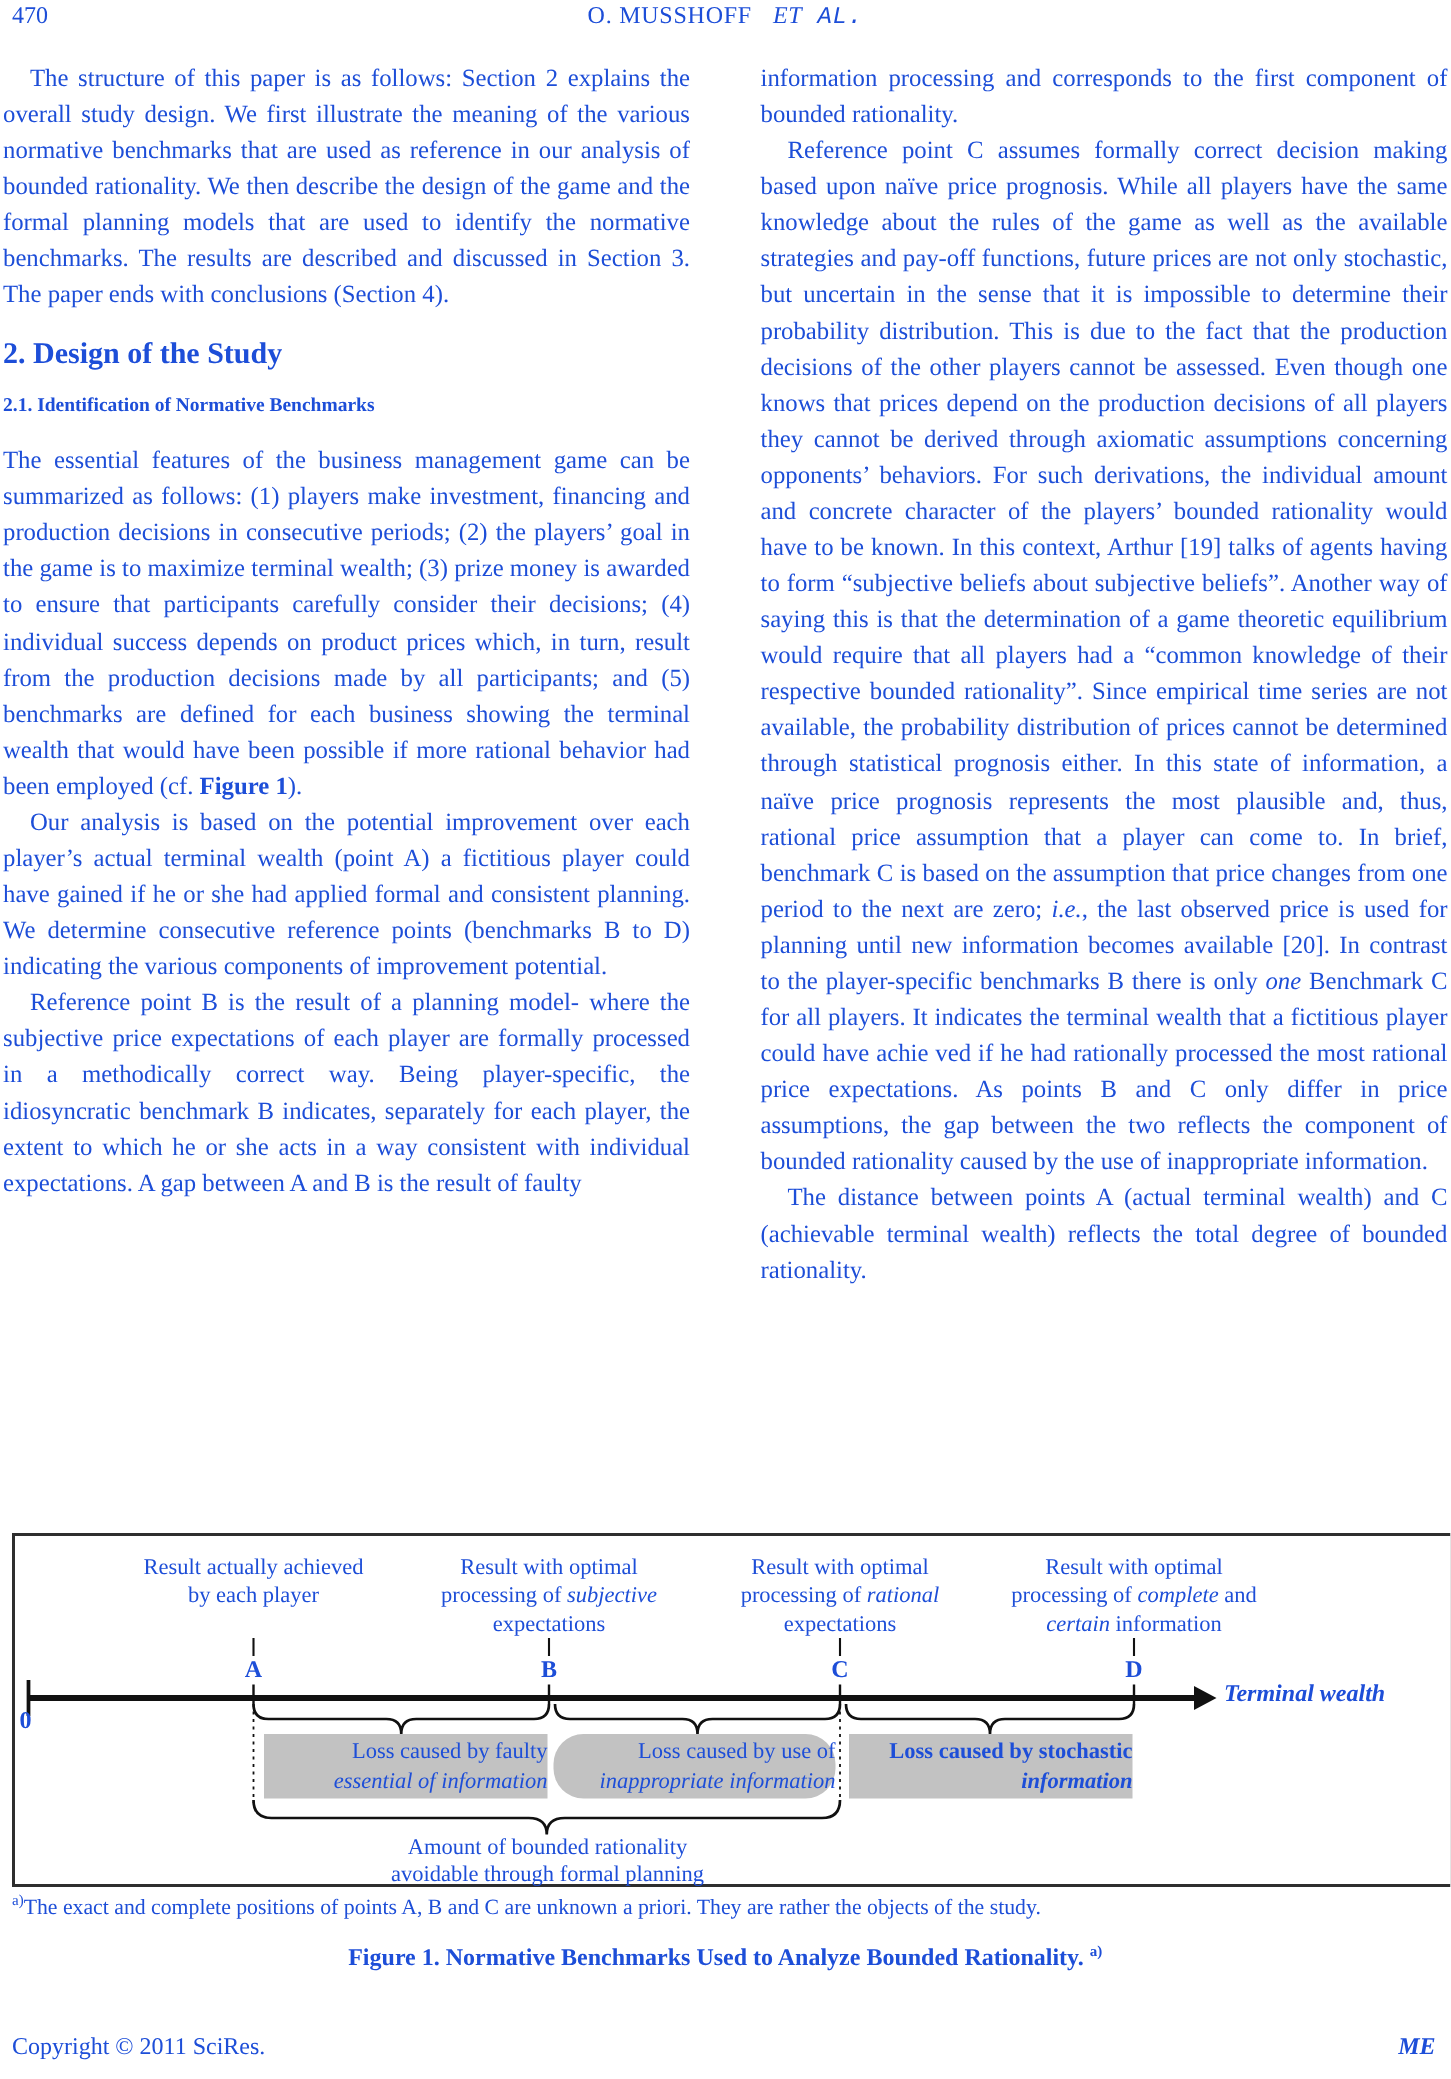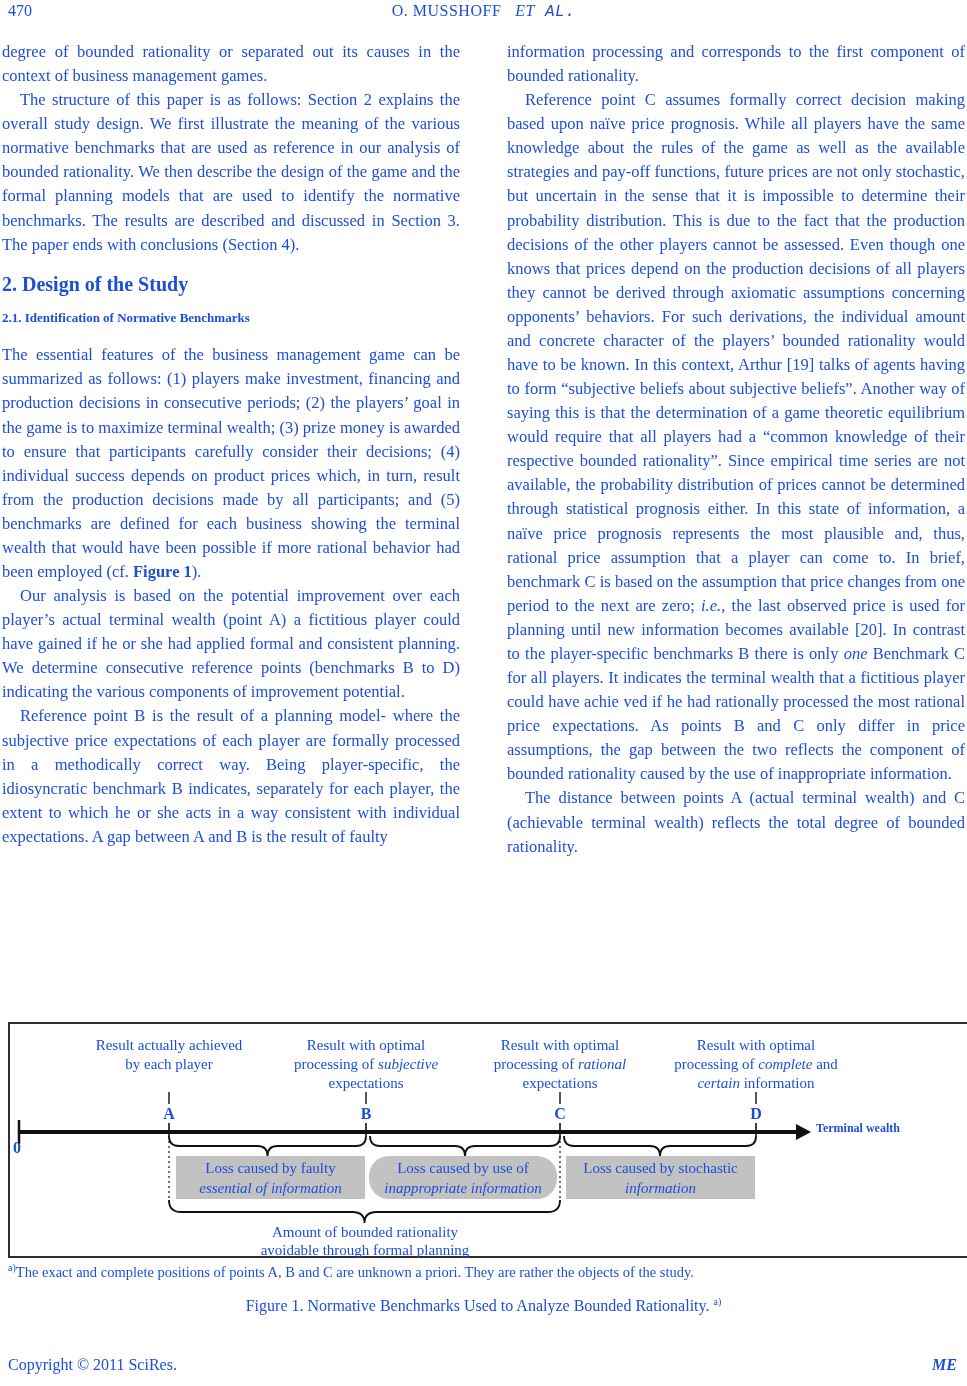--- a/index.html
+++ b/index.html
@@ -35,46 +35,45 @@
   .figure-box {
     position:absolute; top:1022px; left:8px;
     width:945px; height:232px;
     border:2px solid #2e2e2e;
     background:#fff;
     padding-left:12px;
   }
   .figure-box svg { position:absolute; left:0; top:0; }
   .flabel { position:absolute; width:230px; text-align:center; font-size:15px; line-height:19px; top:12px; }
   .fletter { position:absolute; top:81px; width:30px; text-align:center; font-weight:bold; font-size:16px; }
-  .axis-label { position:absolute; left:806px; top:97px; font-weight:bold; font-size:12px; }
+  .axis-label { position:absolute; left:806px; top:97px; font-weight:bold; font-size:16px;font-style:italic; }
   .origin { position:absolute; left:3px; top:115px; font-weight:bold; font-size:16px; }
-  .lossbox { position:absolute; top:132px; height:41px; background:#c2c2c2; text-align:center;
+  .lossbox { position:absolute; top:132px; height:41px; background:#c2c2c2; text-align:right;
              font-size:15px; line-height:20px; padding-top:2px; }
   .bottomlbl { position:absolute; left:205px; width:300px; top:199px; text-align:center; font-size:15px; line-height:18px; }
 
   .footnote { position:absolute; top:1262px; left:8px; width:950px; font-size:14.5px; }
   .footnote sup, .caption sup { font-size:10px; }
-  .caption { position:absolute; top:1296px; left:0; width:100%; text-align:center; font-weight:normal; font-size:16px; }
+  .caption { position:absolute; top:1296px; left:0; width:100%; text-align:center; font-weight:bold; font-size:16px; }
   .footer { position:absolute; top:1356px; left:0; width:100%; font-size:16px; }
   .footer-left { position:absolute; left:8px; top:0; }
   .footer-right { position:absolute; right:10px; top:0; font-weight:bold; font-style:italic;font-family:Liberation Serif, serif; }
 </style>
 </head>
 <body>
 
 <div class="page">
 
   <div class="runhead">
     <span class="pageno">470</span>
     <span class="headcenter"><span>O. MUSSHOFF</span><span class="etal">ET</span><span class="etal2">AL.</span></span>
   </div>
 
   <div class="columns">
     <div class="col">
-      <p class="para"><span>degree of bounded rationality or separated out its causes in the context of business management games.</span></p>
       <p class="para indent"><span>The structure of this paper is as follows: Section 2 explains the overall study design. We first illustrate the meaning of the various normative benchmarks that are used as reference in our analysis of bounded rationality. We then describe the design of the game and the formal planning models that are used to identify the normative benchmarks. The results are described and discussed in Section 3. The paper ends with conclusions (Section 4).</span></p>
       <h2 class="sec">2. Design of the Study</h2>
       <h3 class="subsec">2.1. Identification of Normative Benchmarks</h3>
       <p class="para"><span>The essential features of the business management game can be summarized as follows: (1) players make investment, financing and production decisions in consecutive periods; (2) the players’ goal in the game is to maximize terminal wealth; (3) prize money is awarded to ensure that participants carefully consider their decisions; (4) individual success depends on product prices which, in turn, result from the production decisions made by all participants; and (5) benchmarks are defined for each business showing the terminal wealth that would have been possible if more rational behavior had been employed (cf. </span><span class="b">Figure 1</span><span>).</span></p>
       <p class="para indent"><span>Our analysis is based on the potential improvement over each player’s actual terminal wealth (point A) a fictitious player could have gained if he or she had applied formal and consistent planning. We determine consecutive reference points (benchmarks B to D) indicating the various components of improvement potential.</span></p>
       <p class="para indent"><span>Reference point B is the result of a planning model- where the subjective price expectations of each player are formally processed in a methodically correct way. Being player-specific, the idiosyncratic benchmark B indicates, separately for each player, the extent to which he or she acts in a way consistent with individual expectations. A gap between A and B is the result of faulty</span></p>
     </div>
     <div class="col">
       <p class="para"><span>information processing and corresponds to the first component of bounded rationality.</span></p>
       <p class="para indent"><span>Reference point C assumes formally correct decision making based upon naïve price prognosis. While all players have the same knowledge about the rules of the game as well as the available strategies and pay-off functions, future prices are not only stochastic, but uncertain in the sense that it is impossible to determine their probability distribution. This is due to the fact that the production decisions of the other players cannot be assessed. Even though one knows that prices depend on the production decisions of all players they cannot be derived through axiomatic assumptions concerning opponents’ behaviors. For such derivations, the individual amount and concrete character of the players’ bounded rationality would have to be known. In this context, Arthur [19] talks of agents having to form “subjective beliefs about subjective beliefs”. Another way of saying this is that the determination of a game theoretic equilibrium would require that all players had a “common knowledge of their respective bounded rationality”. Since empirical time series are not available, the probability distribution of prices cannot be determined through statistical prognosis either. In this state of information, a naïve price prognosis represents the most plausible and, thus, rational price assumption that a player can come to. In brief, benchmark C is based on the assumption that price changes from one period to the next are zero; </span><span class="i">i.e.</span><span>, the last observed price is used for planning until new information becomes available [20]. In contrast to the player-specific benchmarks B there is only </span><span class="i">one</span><span> Benchmark C for all players. It indicates the terminal wealth that a fictitious player could have achie ved if he had rationally processed the most rational price expectations. As points B and C only differ in price assumptions, the gap between the two reflects the component of bounded rationality caused by the use of inappropriate information.</span></p>
@@ -138,21 +137,21 @@
     <div class="axis-label">Terminal wealth</div>
 
     <div class="lossbox" style="left:166px; width:189px;">
       <span>Loss caused by faulty</span><br>
       <span class="i">essential of information</span>
     </div>
     <div class="lossbox" style="left:359px; width:188px;border-radius:20px;">
       <span>Loss caused by use of</span><br>
       <span class="i">inappropriate information</span>
     </div>
-    <div class="lossbox" style="left:556px; width:189px;">
+    <div class="lossbox" style="left:556px; width:189px;font-weight:bold;">
       <span>Loss caused by stochastic</span><br>
       <span class="i">information</span>
     </div>
 
     <div class="bottomlbl">
       <span>Amount of bounded rationality</span><br>
       <span>avoidable through formal planning</span>
     </div>
   </div>
 

